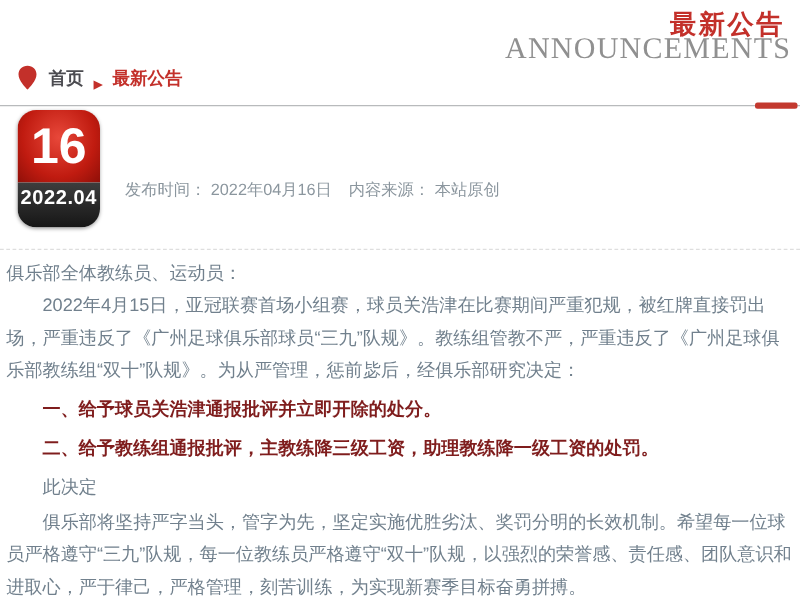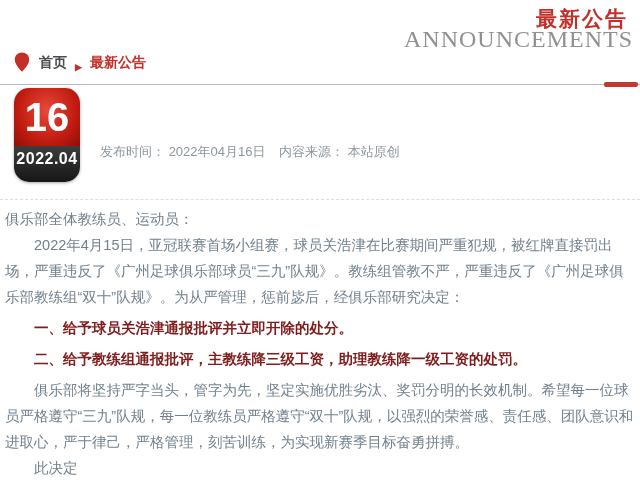--- a/index.html
+++ b/index.html
@@ -108,18 +108,18 @@
     <span>本站原创</span>
   </div>
 
   <div class="dashed"></div>
 
   <div class="body">
     <p class="salutation">俱乐部全体教练员、运动员：</p>
     <p class="indent">2022年4月15日，亚冠联赛首场小组赛，球员关浩津在比赛期间严重犯规，被红牌直接罚出场，严重违反了《广州足球俱乐部球员“三九”队规》。教练组管教不严，严重违反了《广州足球俱乐部教练组“双十”队规》。为从严管理，惩前毖后，经俱乐部研究决定：</p>
     <p class="indent decision">一、给予球员关浩津通报批评并立即开除的处分。</p>
     <p class="indent decision">二、给予教练组通报批评，主教练降三级工资，助理教练降一级工资的处罚。</p>
+    <p class="indent closing">此决定</p>
     <p class="indent para2">俱乐部将坚持严字当头，管字为先，坚定实施优胜劣汰、奖罚分明的长效机制。希望每一位球员严格遵守“三九”队规，每一位教练员严格遵守“双十”队规，以强烈的荣誉感、责任感、团队意识和进取心，严于律己，严格管理，刻苦训练，为实现新赛季目标奋勇拼搏。</p>
-    <p class="indent closing">此决定</p>
   </div>
 
 
 </div>
 
 </body></html>

